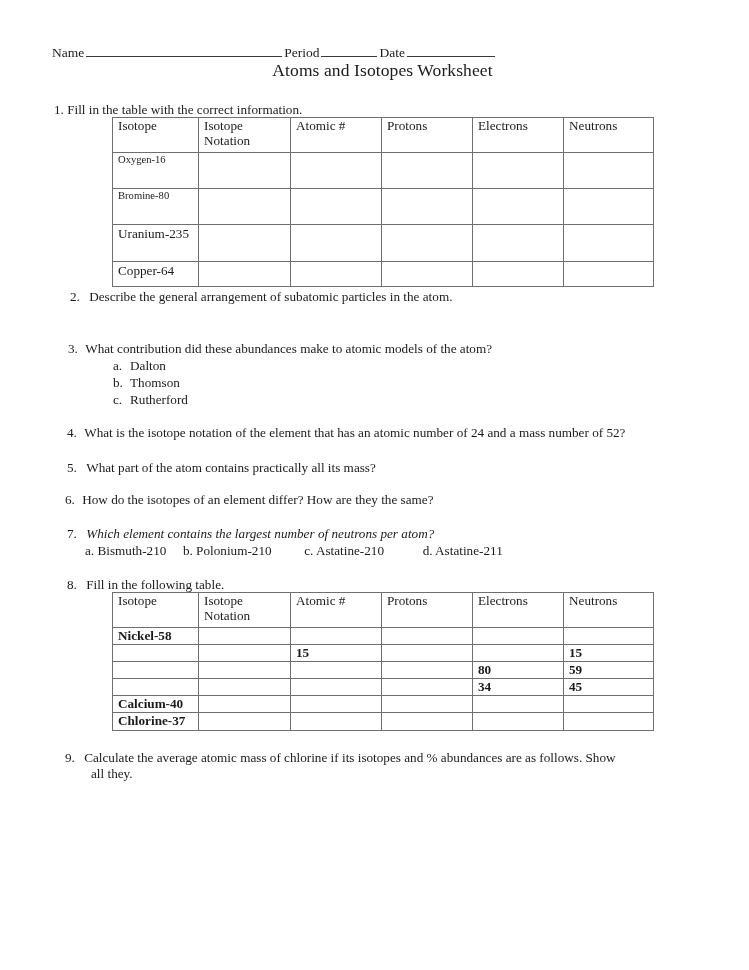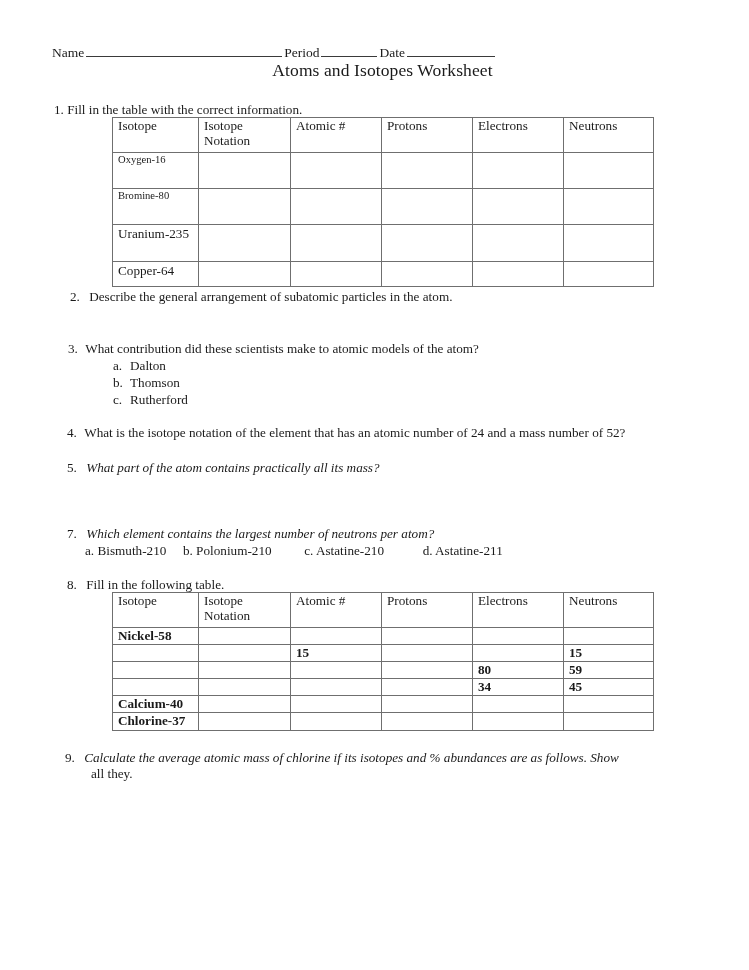--- a/index.html
+++ b/index.html
@@ -204,44 +204,48 @@
     </tbody>
   </table>
 
   <div class="q" style="left:62px; top:288px;">
     <span class="qnum">2.</span>
     <span style="margin-left:6px;">Describe the general arrangement of subatomic particles in the atom.</span>
   </div>
 
   <div class="q" style="left:60px; top:340px;">
     <span class="qnum">3.</span>
-    <span style="margin-left:4px;">What contribution did these scientists make to atomic models of the atom?</span>
+    <span style="margin-left:4px;">What contribution did these abundances make to atomic models of the atom?</span>
   </div>
   <div class="sub" style="left:105px; top:357px;">
     <span class="sub-row">
       <span class="sub-letter">a.</span><span>Dalton</span>
     </span>
     <span class="sub-row">
       <span class="sub-letter">b.</span><span>Thomson</span>
     </span>
     <span class="sub-row">
       <span class="sub-letter">c.</span><span>Rutherford</span>
     </span>
   </div>
 
   <div class="q" style="left:59px; top:424px;">
     <span class="qnum">4.</span>
     <span style="margin-left:4px;">What is the isotope notation of the element that has an atomic number of 24 and a mass number of 52?</span>
   </div>
 
   <div class="q" style="left:59px; top:459px;">
     <span class="qnum">5.</span>
-    <span style="margin-left:6px;font-style:italic;">What part of the atom contains practically all its mass?</span>
-  </div>
-
+    <span style="margin-left:6px;">What part of the atom contains practically all its mass?</span>
+  </div>
+
+  <div class="q" style="left:57px; top:491px;">
+    <span class="qnum">6.</span>
+    <span style="margin-left:4px;">How do the isotopes of an element differ?  How are they the same?</span>
+  </div>
 
   <div class="q" style="left:59px; top:525px;">
     <span class="qnum">7.</span>
     <span style="margin-left:6px;font-style:italic;">Which element contains the largest number of neutrons per atom?</span>
   </div>
   <div class="sub" style="left:77px; top:542px;">
     <span><span>a.</span> <span>Bismuth-210</span></span>
     <span style="display:inline-block; width:10px;"></span>
     <span><span>b.</span> <span>Polonium-210</span></span>
     <span style="display:inline-block; width:26px;"></span>
@@ -324,20 +328,20 @@
         <td></td>
         <td></td>
         <td></td>
         <td></td>
       </tr>
     </tbody>
   </table>
 
   <div class="q" style="left:57px; top:749px;">
     <span class="qnum">9.</span>
-    <span style="margin-left:6px;font-style:italic;">Calculate the average atomic mass of chlorine if its isotopes and % abundances are as follows.  Show</span>
+    <span style="margin-left:6px;">Calculate the average atomic mass of chlorine if its isotopes and % abundances are as follows.  Show</span>
   </div>
   <div class="q" style="left:83px; top:765px;">
     <span>all they.</span>
   </div>
 
 
 </div>
 
 </body></html>

